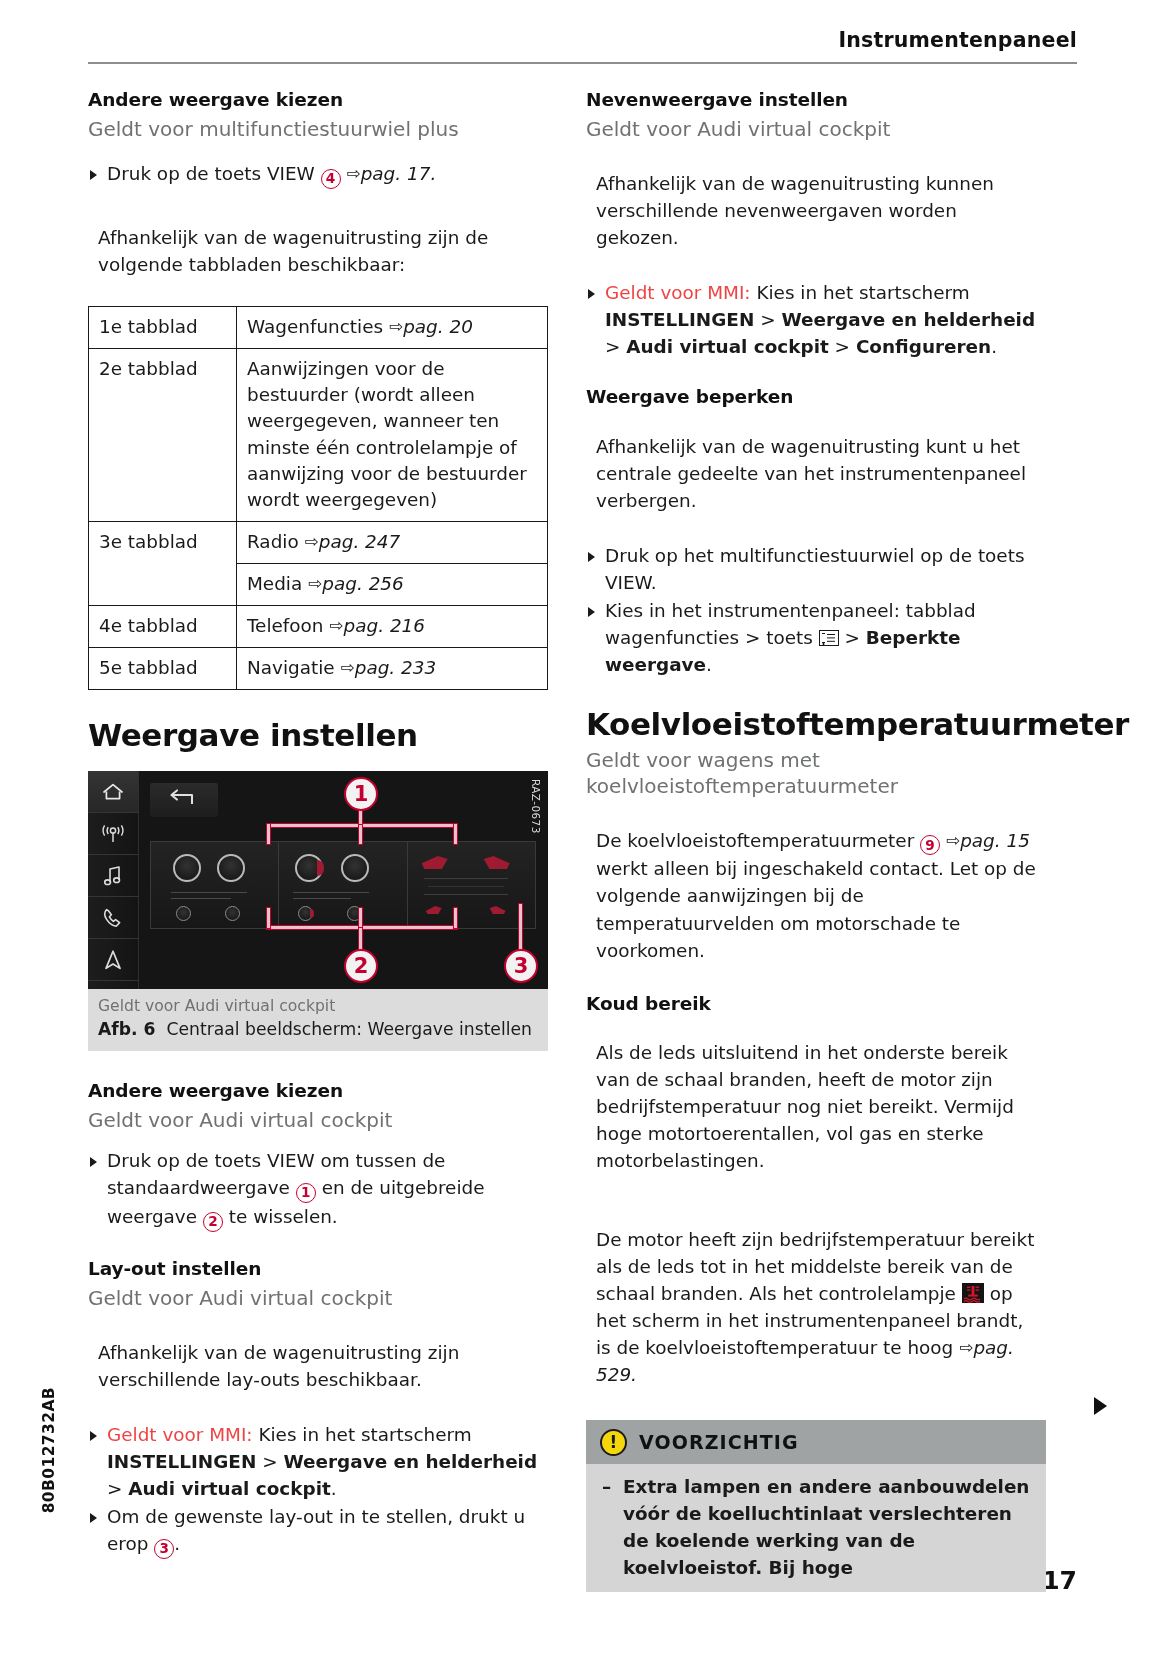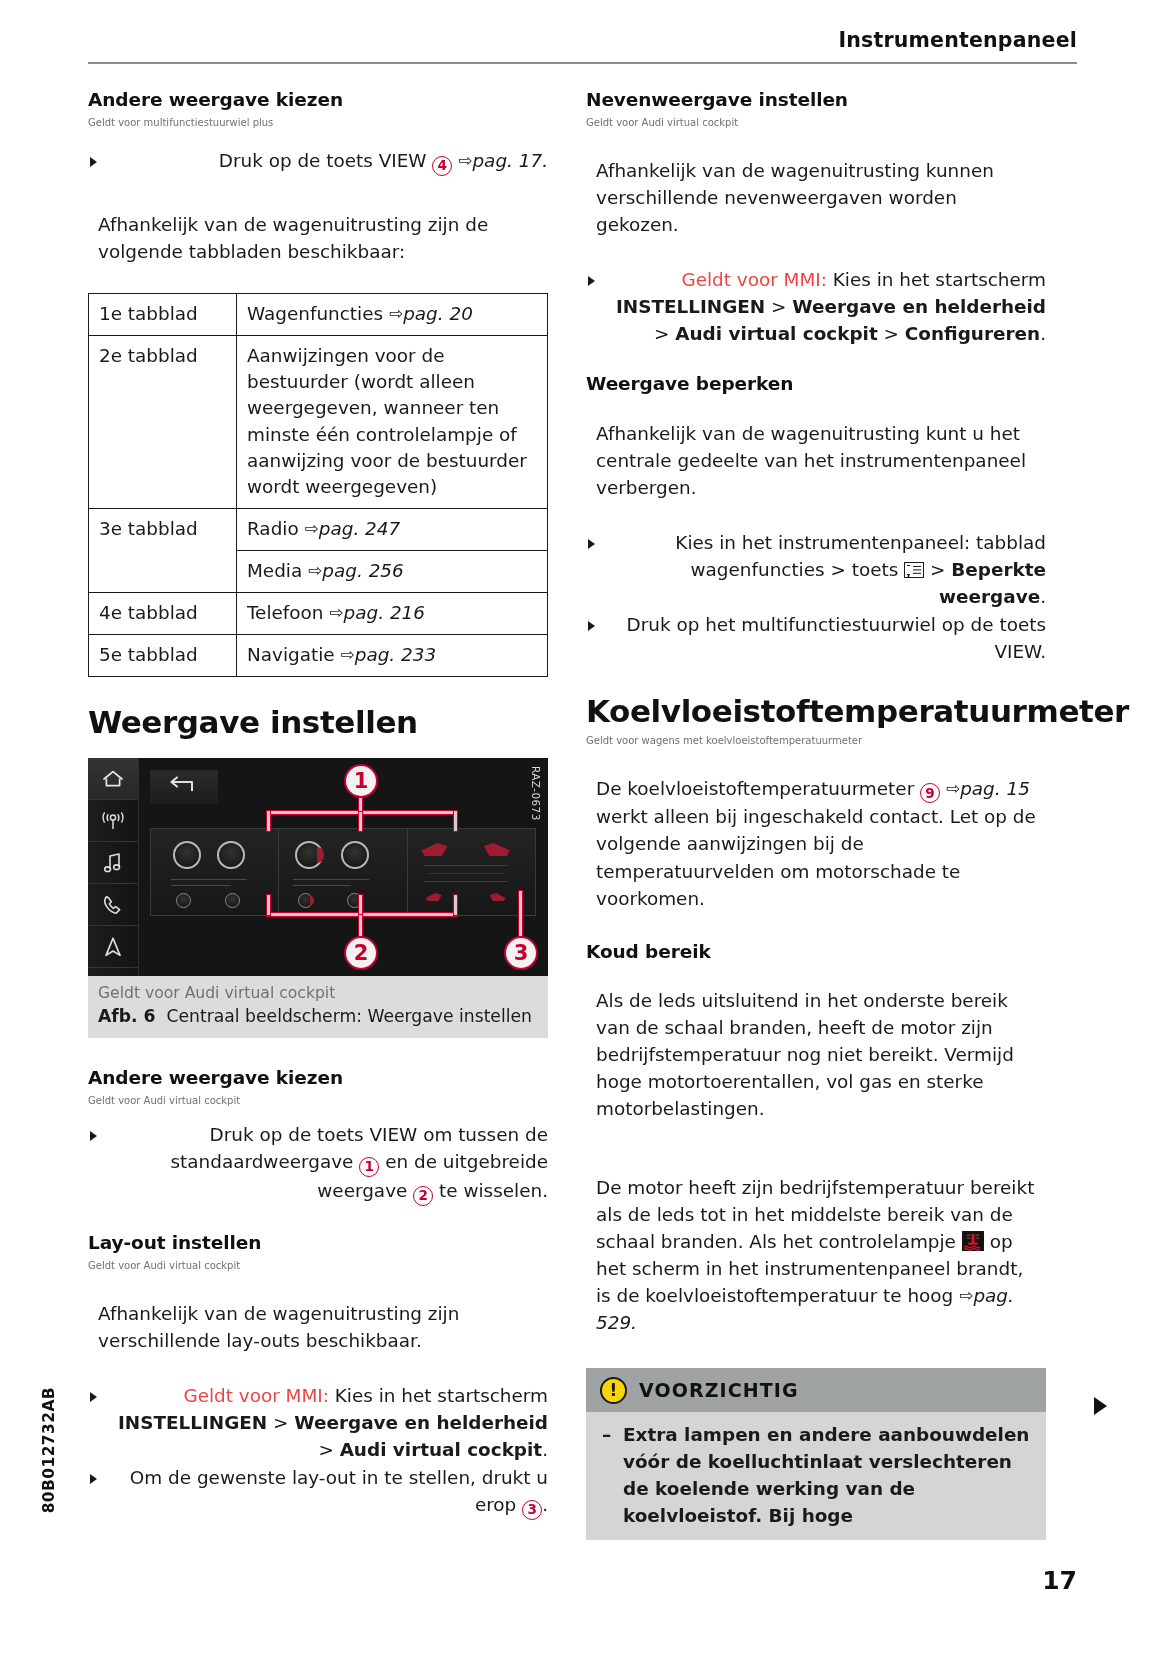--- a/index.html
+++ b/index.html
@@ -100,21 +100,21 @@
   h1.chap {
     font-size: 31px;
     font-weight: bold;
     margin: 0;
     padding: 0;
     line-height: 1.12;
     color: #111;
     letter-spacing: -0.4px;
   }
   .applies {
-    font-size: 10px;
+    font-size: 20px;
     color: #6f7172;
     line-height: 1.3;
     margin: 5px 0 0 0;
   }
   p.body {
     font-size: 18.4px;
     line-height: 1.47;
     margin: 10px;
     color: #1a1a1a;
   }
@@ -128,21 +128,20 @@
     list-style: none;
     margin: 0;
     padding: 0;
   }
   ul.steps li {
     position: relative;
     font-size: 18.4px;
     line-height: 1.47;
     padding-left: 19px;
     margin: 0 0 1px 0;
-    text-align: right;
   }
   ul.steps li::before {
     content: "";
     position: absolute;
     left: 2px;
     top: 10px;
     width: 0; height: 0;
     border-left: 7px solid #1a1a1a;
     border-top: 5px solid transparent;
     border-bottom: 5px solid transparent;
@@ -654,22 +653,22 @@
 
     <h2 class="sub">Weergave beperken</h2>
 
     <div class="sp-14"></div>
 
     <p class="body">Afhankelijk van de wagenuitrusting kunt u het centrale gedeelte van het instrumentenpaneel verbergen.</p>
 
     <div class="sp-18"></div>
 
     <ul class="steps">
+      <li>Druk op het multifunctiestuurwiel op de toets VIEW.</li>
       <li><span>Kies in het instrumentenpaneel: tabblad wagenfuncties &gt; toets</span> <span class="mmi-list-icon"></span> <span>&gt;</span> <b>Beperkte weergave</b><span>.</span></li>
-      <li>Druk op het multifunctiestuurwiel op de toets VIEW.</li>
     </ul>
 
     <div class="sp-28"></div>
 
     <h1 class="chap">Koelvloeistoftemperatuurmeter</h1>
     <div class="applies">Geldt voor wagens met koelvloeistoftemperatuurmeter</div>
 
     <div class="sp-18"></div>
 
     <p class="body"><span>De koelvloeistoftemperatuurmeter</span>&nbsp;<span class="cnum">9</span>&nbsp;<span class="refarrow">⇨</span><i>pag. 15</i> <span>werkt alleen bij ingeschakeld contact. Let op de volgende aanwijzingen bij de temperatuurvelden om motorschade te voorkomen.</span></p>

